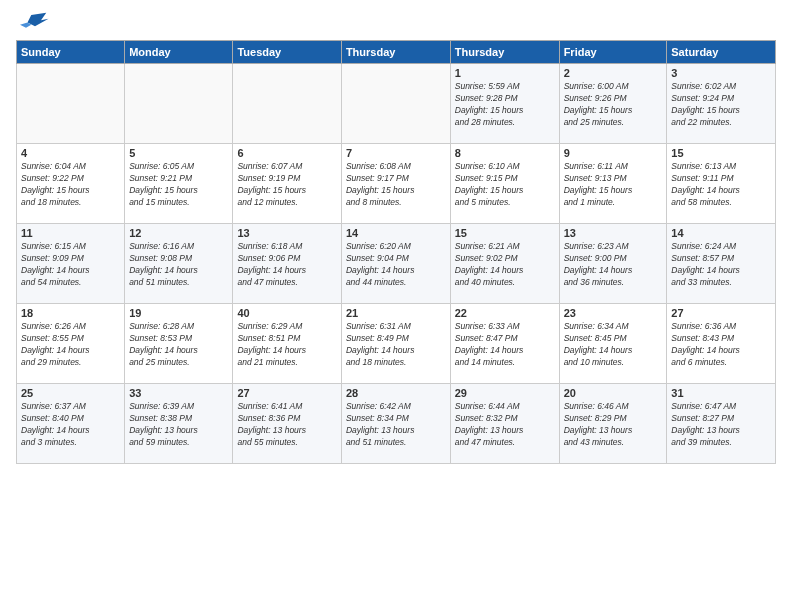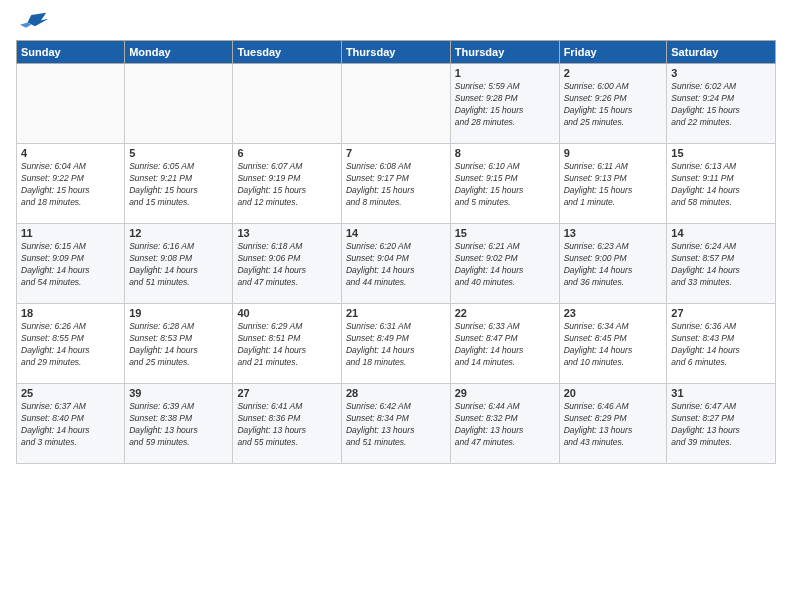--- a/index.html
+++ b/index.html
@@ -169,21 +169,21 @@
             <span class="day-num">27</span>
             <div class="day-info">Sunrise: 6:36 AM<br>Sunset: 8:43 PM<br>Daylight: 14 hours<br>and 6 minutes.</div>
           </td>
         </tr>
         <tr class="cal-row">
           <td>
             <span class="day-num">25</span>
             <div class="day-info">Sunrise: 6:37 AM<br>Sunset: 8:40 PM<br>Daylight: 14 hours<br>and 3 minutes.</div>
           </td>
           <td>
-            <span class="day-num">39</span>
+            <span class="day-num">33</span>
             <div class="day-info">Sunrise: 6:39 AM<br>Sunset: 8:38 PM<br>Daylight: 13 hours<br>and 59 minutes.</div>
           </td>
           <td>
             <span class="day-num">27</span>
             <div class="day-info">Sunrise: 6:41 AM<br>Sunset: 8:36 PM<br>Daylight: 13 hours<br>and 55 minutes.</div>
           </td>
           <td>
             <span class="day-num">28</span>
             <div class="day-info">Sunrise: 6:42 AM<br>Sunset: 8:34 PM<br>Daylight: 13 hours<br>and 51 minutes.</div>
           </td>

